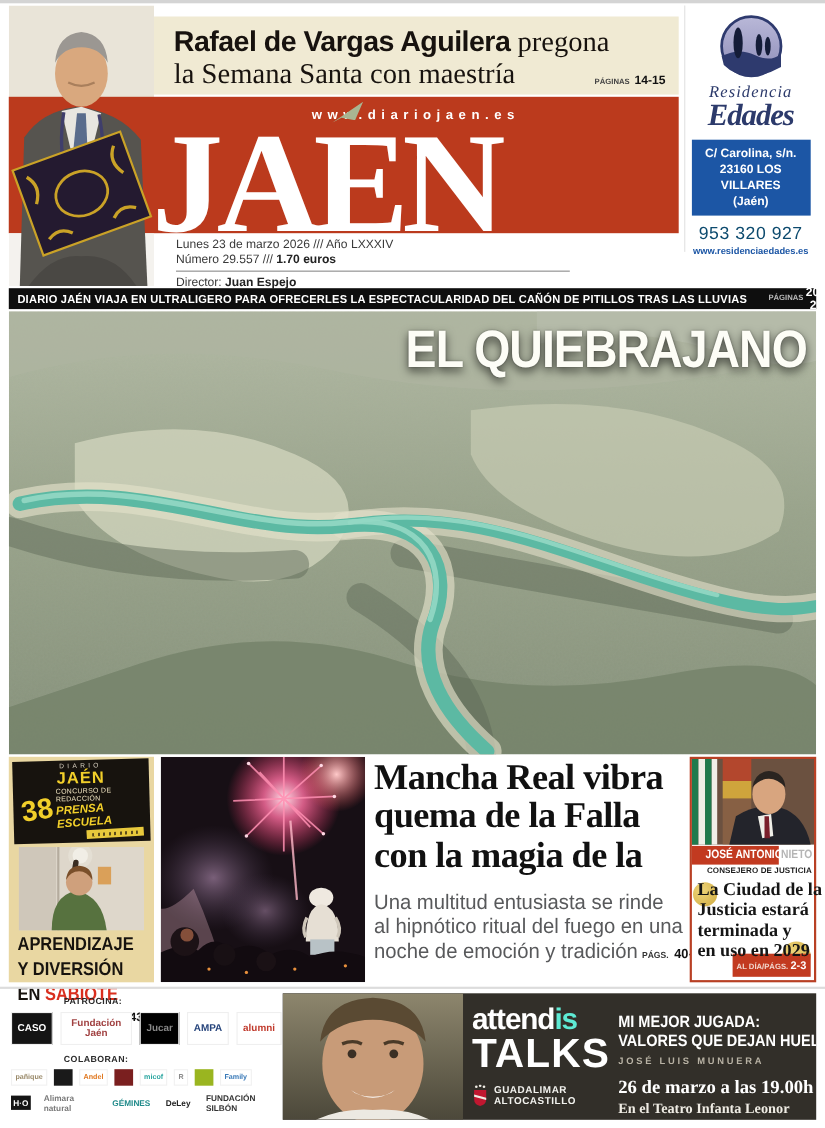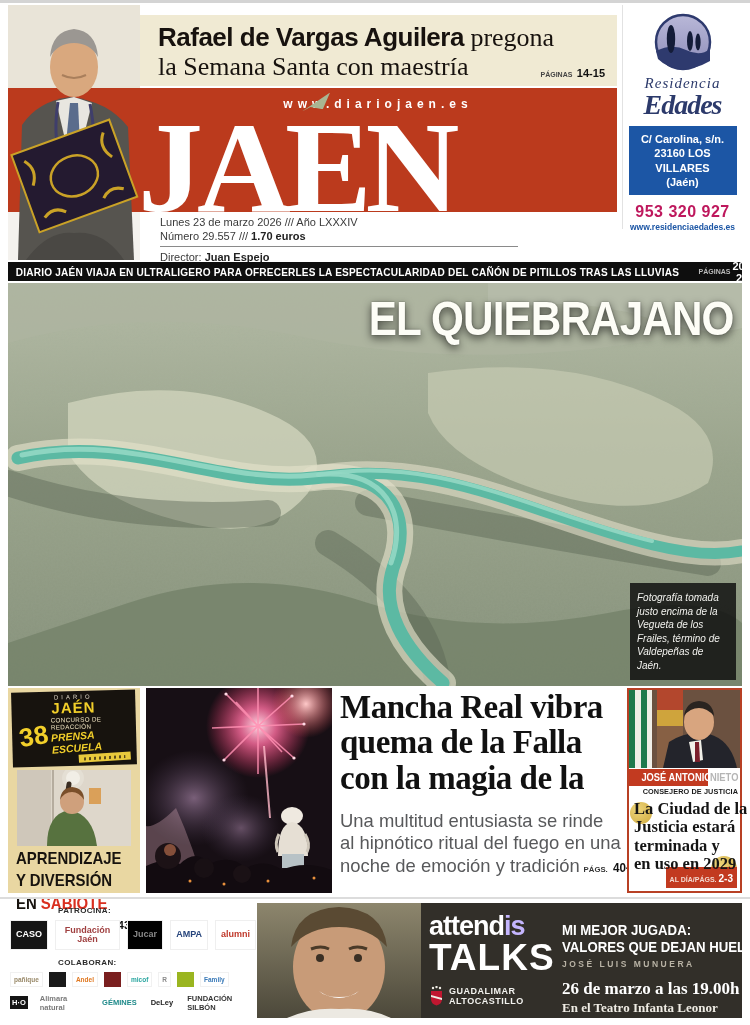--- a/index.html
+++ b/index.html
@@ -25,21 +25,21 @@
   .dateline { position:absolute; left:160px; top:215px; color:#3a3a3a; font-size:11px; line-height:1.3; }
   .dateline .rule { width:358px; border-bottom:1px solid #8a8a8a; margin:2px 0 3px; }
   .bold { font-weight:bold; color:#222; }
 
   
   .residencia { position:absolute; left:622px; top:5px; width:120px; height:224px; background:#fff; text-align:center; border-left:1px solid #e2e2e2; }
   .res-logo { margin-top:8px; }
   .res-script { font-family:"Liberation Serif","DejaVu Serif",serif; font-style:italic; font-size:15px; color:#2c3a6b; letter-spacing:1px; }
   .res-name { font-family:"Liberation Serif","DejaVu Serif",serif; font-style:italic; font-weight:bold; font-size:28px; color:#2c3a6b; margin-top:-3px; letter-spacing:-1px; }
   .res-address { background:#1c56a5; color:#fff; font-weight:bold; font-size:11px; line-height:1.3; width:108px; margin:5px auto 0; padding:6px 2px; }
-  .res-phone { margin-top:8px; font-size:16px; font-weight:bold; color:#be185d; letter-spacing:0.5px; }
+  .res-phone { margin-top:8px; font-size:16px; font-weight:normal; color:#0c4a6e; letter-spacing:0.5px; }
   .res-web { font-size:8.5px; font-weight:bold; color:#1c56a5; margin-top:1px; }
 
   
   .pregonero { position:absolute; left:8px; top:5px; width:132px; height:255px; z-index:3; }
 
   
   .strip { position:absolute; left:8px; top:262px; width:734px; height:19px; background:#0e0e0e; color:#fff; display:flex; align-items:center; justify-content:center; }
   .strip-text { font-size:10.5px; font-weight:bold; letter-spacing:0.2px; transform:scaleX(0.96); white-space:nowrap; }
   .strip-pages-label { font-size:7px; font-weight:bold; color:#bbb; margin-left:6px; }
   .strip-pages { font-size:11px; font-weight:bold; margin-left:2px;text-align:right; }
@@ -97,21 +97,21 @@
   .colaboran-row1 { display:flex; align-items:center; gap:6px; margin-bottom:9px; }
   .colaboran-row1 .logo-item { height:15px; display:flex; align-items:center; justify-content:center; font-size:6.5px; font-weight:bold; padding:0 3px; border:1px solid #f1f1f1; }
   .colaboran-row2 { display:flex; align-items:center; gap:10px; }
   .colaboran-row2 .logo-item { height:13px; display:flex; align-items:center; justify-content:center; font-size:7.5px; font-weight:bold; padding:0 2px; }
   .logo-item.blank { width:17px; border:none; }
 
   .event-ad { position:absolute; left:257px; top:903px; width:485px; height:115px; background:#322f29; overflow:hidden; }
   .ad-man { position:absolute; left:0; top:0; }
   .ad-center { position:absolute; left:172px; top:10px; width:130px; color:#fff; }
   .ad-brand { font-size:27px; font-weight:bold; letter-spacing:-1px; line-height:1; }
-  .ad-brand-accent { color:#c4b5fd; }
+  .ad-brand-accent { color:#5eead4; }
   .ad-brand-sub { font-size:37px; font-weight:bold; letter-spacing:1px; line-height:0.95; }
   .ad-org { display:flex; align-items:center; gap:5px; margin-top:11px; }
   .ad-org-text { font-size:9px; font-weight:bold; letter-spacing:0.5px; line-height:1.15; color:#f2f2ee; }
   .ad-right { position:absolute; left:305px; top:18px; width:175px; color:#fff; }
   .ad-title { font-size:15px; font-weight:bold; line-height:1.15; transform:scaleX(0.88); transform-origin:left center; white-space:nowrap; }
   .ad-speaker { font-size:8.5px; font-weight:bold; letter-spacing:2.5px; color:#b8b2a4; margin-top:3px; }
   .ad-date { font-family:"Liberation Serif","DejaVu Serif",serif; font-weight:bold; font-size:17px; margin-top:10px; white-space:nowrap; }
   .ad-venue { font-family:"Liberation Serif","DejaVu Serif",serif; font-weight:bold; font-size:13px; color:#efece4; margin-top:1px; }
 </style>
 </head>
@@ -208,21 +208,20 @@
       <path d="M0,200 Q120,240 260,230 M320,260 Q420,320 430,403 M360,220 Q520,250 700,280" stroke="#5c6655" stroke-width="26" fill="none" opacity="0.45" stroke-linecap="round"></path>
       <path d="M10,175 C120,150 210,205 305,195 C385,186 405,235 385,285 C372,325 395,365 435,400" stroke="#e2e0c9" stroke-width="26" fill="none" opacity="0.65" stroke-linecap="round"></path>
       <path d="M305,195 C430,172 530,235 645,262 C690,273 715,272 734,268" stroke="#e2e0c9" stroke-width="24" fill="none" opacity="0.6" stroke-linecap="round"></path>
       <path d="M10,175 C120,150 210,205 305,195 C385,186 405,235 385,285 C372,325 395,365 435,400" stroke="#5cb9a3" stroke-width="13" fill="none" stroke-linecap="round"></path>
       <path d="M305,195 C430,172 530,235 645,262 C690,273 715,272 734,268" stroke="#5cb9a3" stroke-width="11" fill="none" stroke-linecap="round"></path>
       <path d="M14,172 C122,149 212,202 305,192 C380,184 400,232 383,280" stroke="#93d8c4" stroke-width="5" fill="none" opacity="0.9" stroke-linecap="round"></path>
       <path d="M310,192 C432,170 532,232 644,258" stroke="#93d8c4" stroke-width="4" fill="none" opacity="0.9" stroke-linecap="round"></path>
       <path d="M480,30 Q560,10 640,35 Q700,55 734,45 L734,0 L480,0 Z" fill="#b9bfae" opacity="0.65"></path>
     </svg>
     <div class="main-headline">EL QUIEBRAJANO</div>
-    <div class="photo-caption">Fotografía tomada justo encima de la Vegueta de los Frailes, término de Valdepeñas de Jaén.</div>
   </div>
 
   <div class="promo">
     <div class="promo-logo">
       <div class="promo-brand-top">DIARIO</div>
       <div class="promo-brand">JAÉN</div>
       <div class="promo-row">
         <div class="promo-number">38</div>
         <div>
           <div class="promo-line1">CONCURSO DE REDACCIÓN</div>

